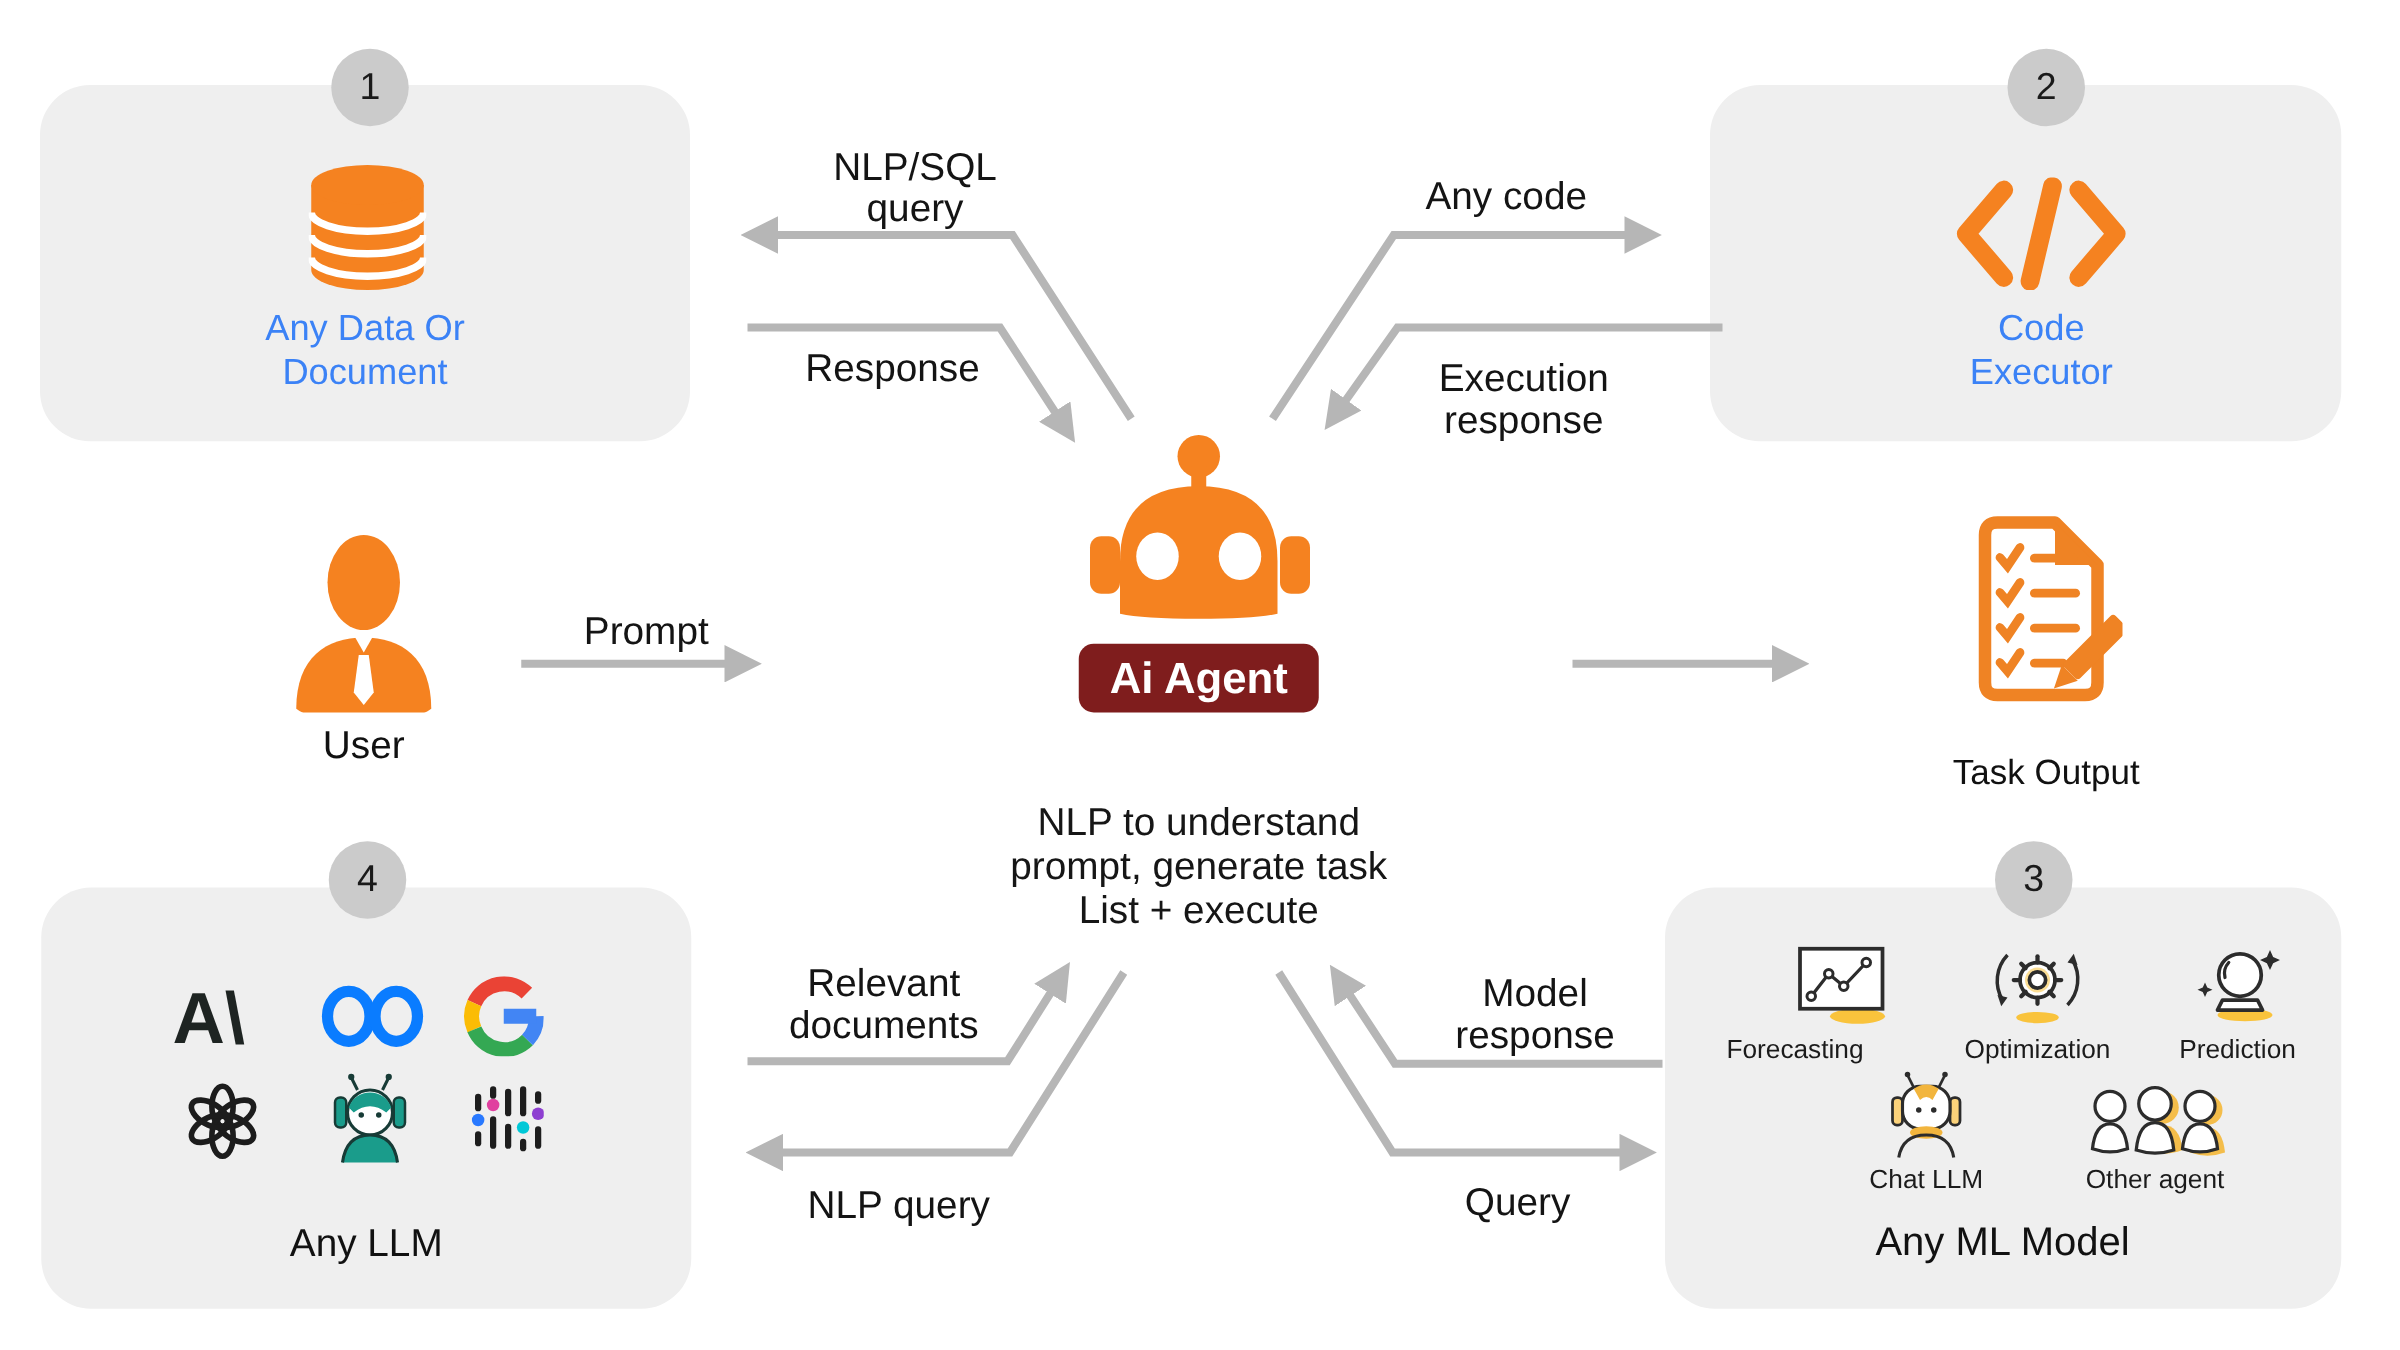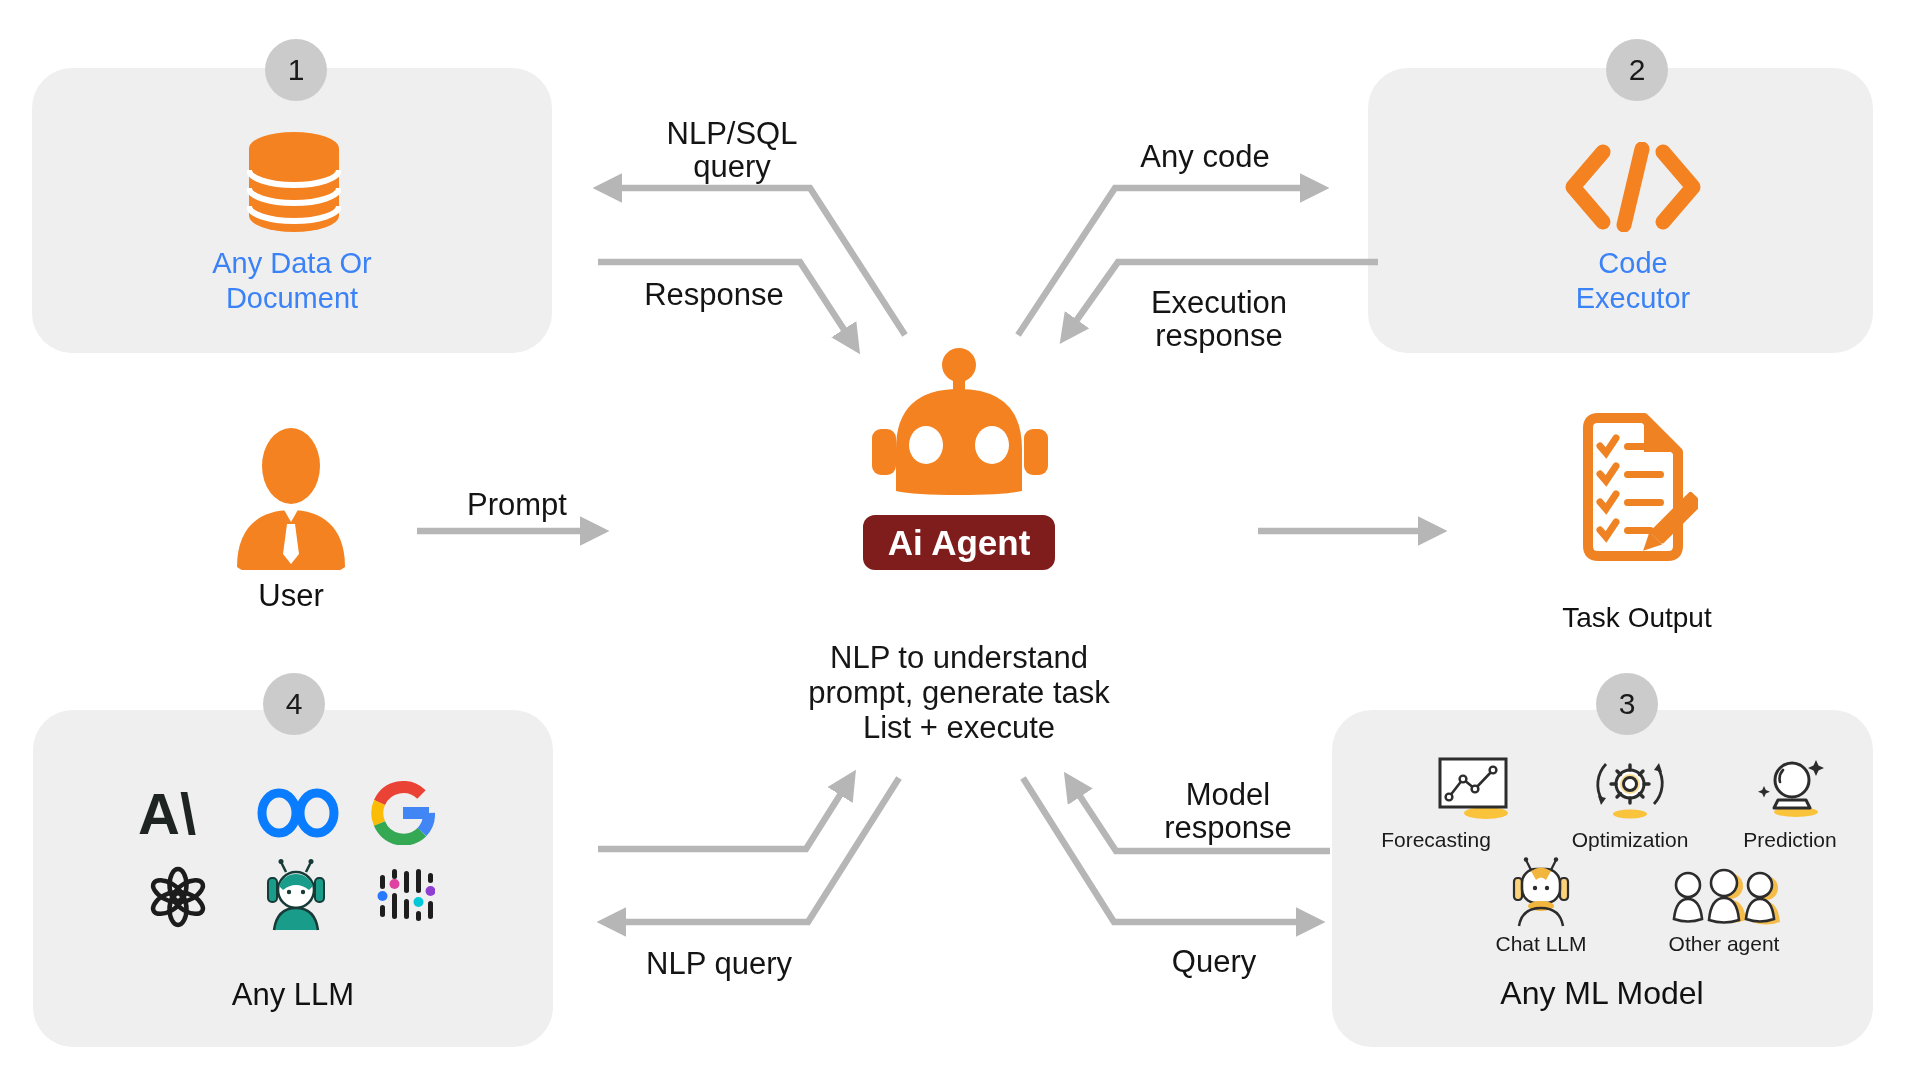--- a/index.html
+++ b/index.html
@@ -67,20 +67,22 @@
     </g>
   </svg>
 
   <div class="lbl" style="left:716px;top:117px;margin-left:16px;">NLP/SQL
 query</div>
   <div class="lbl" style="left:714px;top:278px;">Response</div>
   <div class="lbl" style="left:1205px;top:140px;">Any code</div>
   <div class="lbl" style="left:1219px;top:286px;">Execution
 response</div>
   <div class="lbl" style="left:517px;top:488px;">Prompt</div>
+  <div class="lbl" style="left:707px;top:770px;">Relevant
+documents</div>
   <div class="lbl" style="left:719px;top:947px;">NLP query</div>
   <div class="lbl" style="left:1228px;top:778px;">Model
 response</div>
   <div class="lbl" style="left:1214px;top:945px;">Query</div>
 
   <svg class="icon" style="left:247px;top:130px;" width="94" height="106" viewBox="0 0 94 106">
     <path d="M2 18 L2 86 A45 16 0 0 0 92 86 L92 18 Z" fill="#f58220"></path>
     <ellipse cx="47" cy="18" rx="45" ry="16" fill="#f58220"></ellipse>
     <g stroke="#fff" stroke-width="6" fill="none">
       <path d="M2 40 A45 15 0 0 0 92 40"></path>

